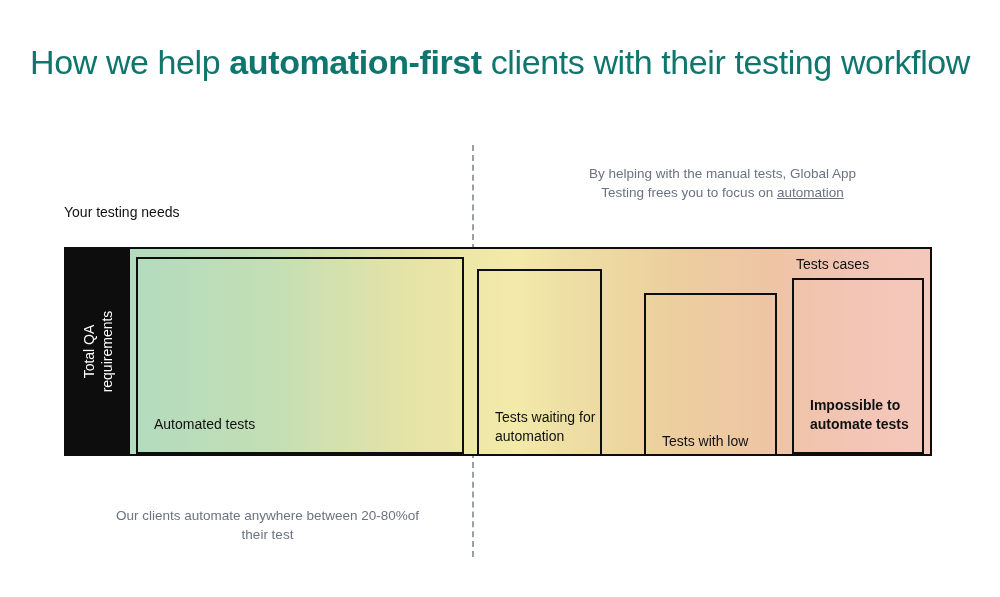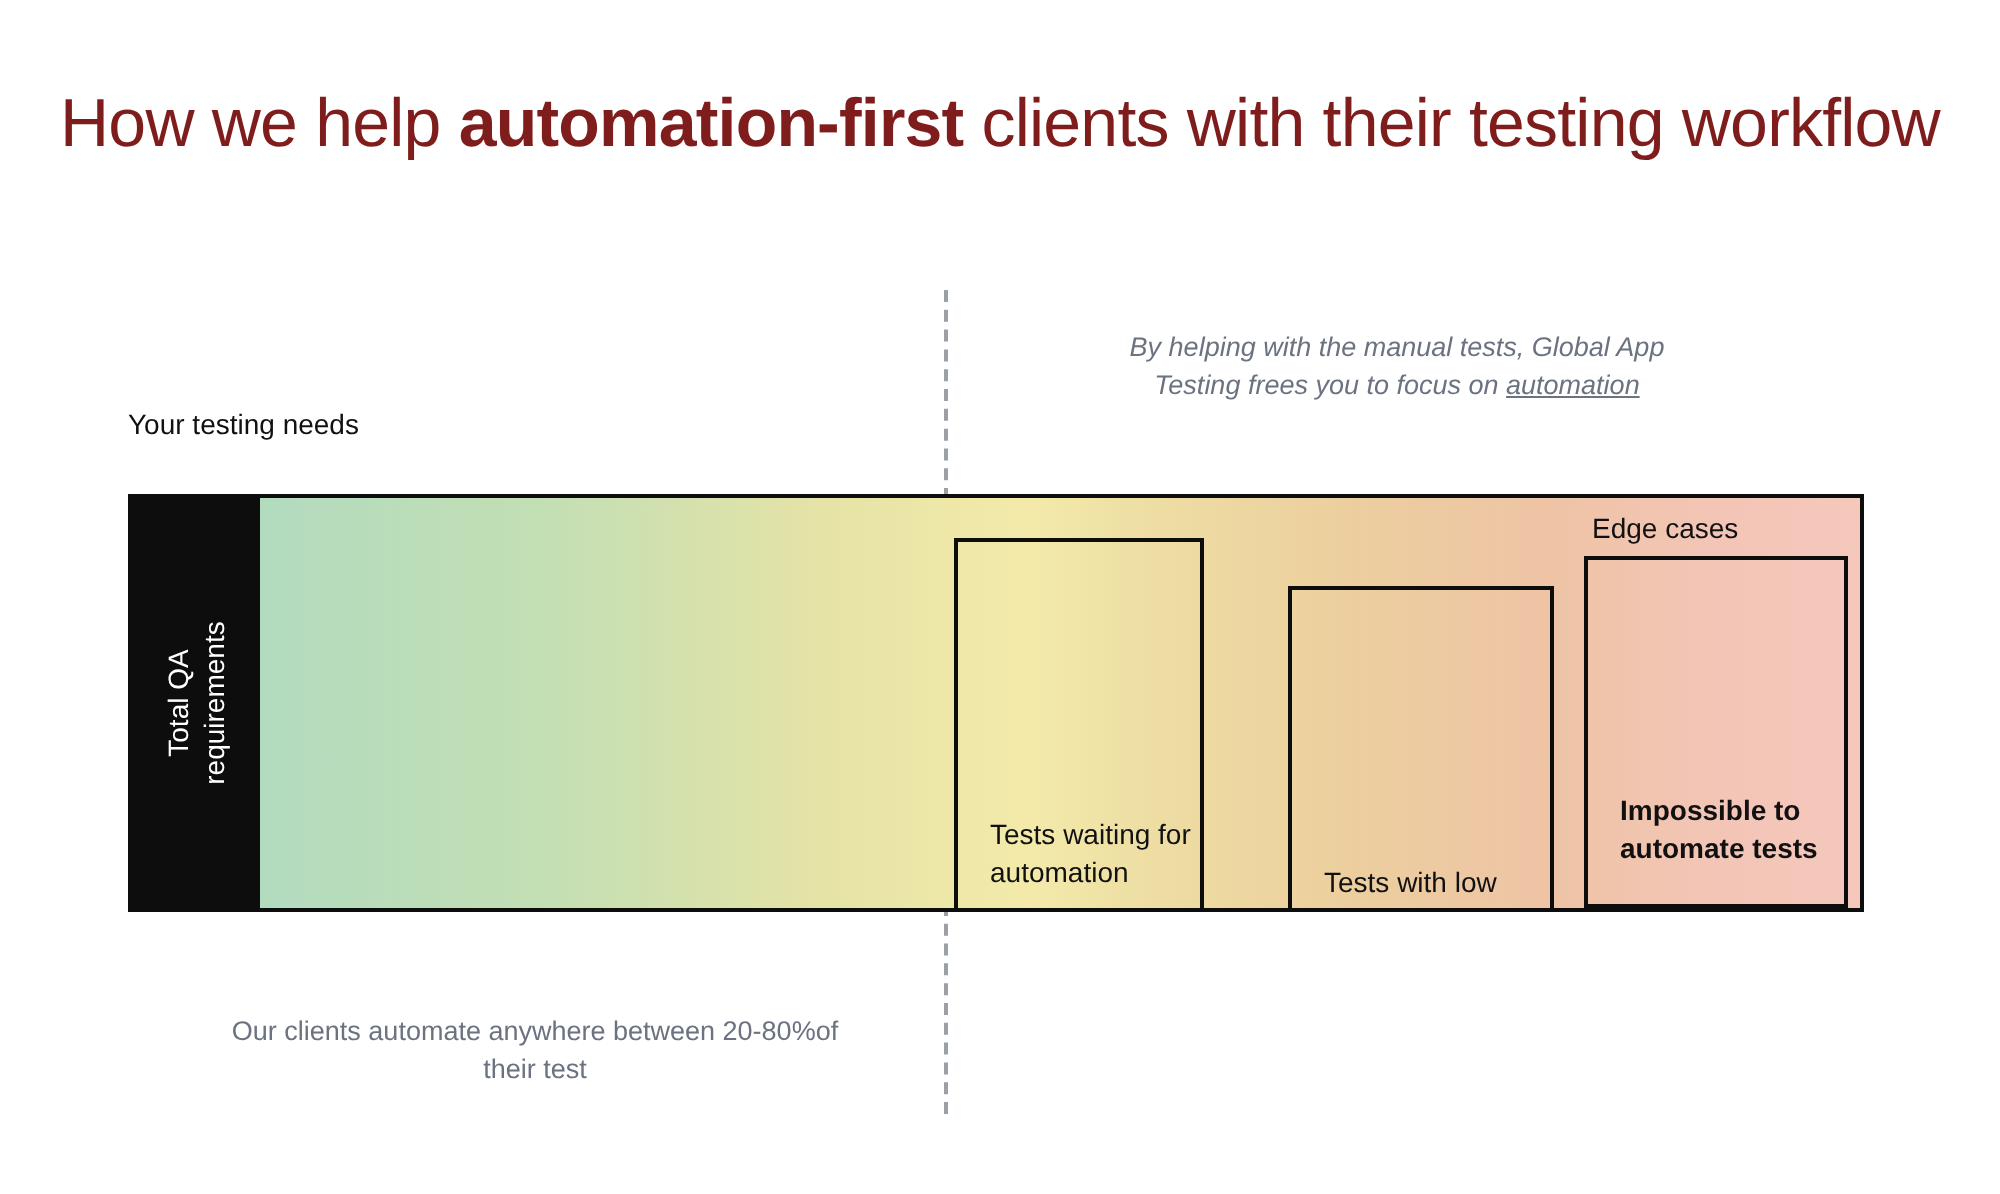--- a/index.html
+++ b/index.html
@@ -20,46 +20,45 @@
   #title {
     position: absolute;
     left: 0;
     top: 42px;
     width: 1000px;
     text-align: center;
     font-size: 34px;
     line-height: 41px;
     font-weight: 500;
     letter-spacing: -0.4px;
-    color: #7f1d1d;
+    color: #0f766e;
   }
   #title .strong { font-weight: 800; }
 
   
   #needs-label {
     position: absolute;
     left: 64px;
     top: 180px;
     font-size: 14px;
     line-height: 18px;
     color: #111111;
     margin-top: 23px;
   }
 
   
   #manual-note {
     position: absolute;
-    left: 536px;
+    left: 560px;
     top: 164px;
     width: 325px;
     text-align: center;
     font-size: 13.5px;
     line-height: 19px;
     color: #6b7280;
-    font-style: italic;
   }
   #manual-note .link {
     color: #6b7280;
     text-decoration: underline;
     cursor: pointer;
   }
 
   
   #divider {
     position: absolute;
@@ -174,32 +173,35 @@
 
 <div id="divider"></div>
 
 <div id="bar">
 
   <div id="axis-block">
     <div id="axis-label">Total QA
 requirements</div>
   </div>
 
+  <div id="cell-1" class="cell">
+    <div class="cell-label">Automated tests</div>
+  </div>
 
   <div id="cell-2" class="cell">
     <div class="cell-label">Tests waiting for
 automation</div>
   </div>
 
   <div id="cell-3" class="cell">
     <div class="cell-label">Tests with low
 automation ROI</div>
   </div>
 
-  <div id="edge-label">Edge cases</div>
+  <div id="edge-label">Tests cases</div>
 
   <div id="cell-4" class="cell">
     <div class="cell-label">Impossible to
 automate tests</div>
   </div>
 
 </div>
 
 <div id="bottom-note">Our clients automate anywhere between
 20-80%of their test</div>

